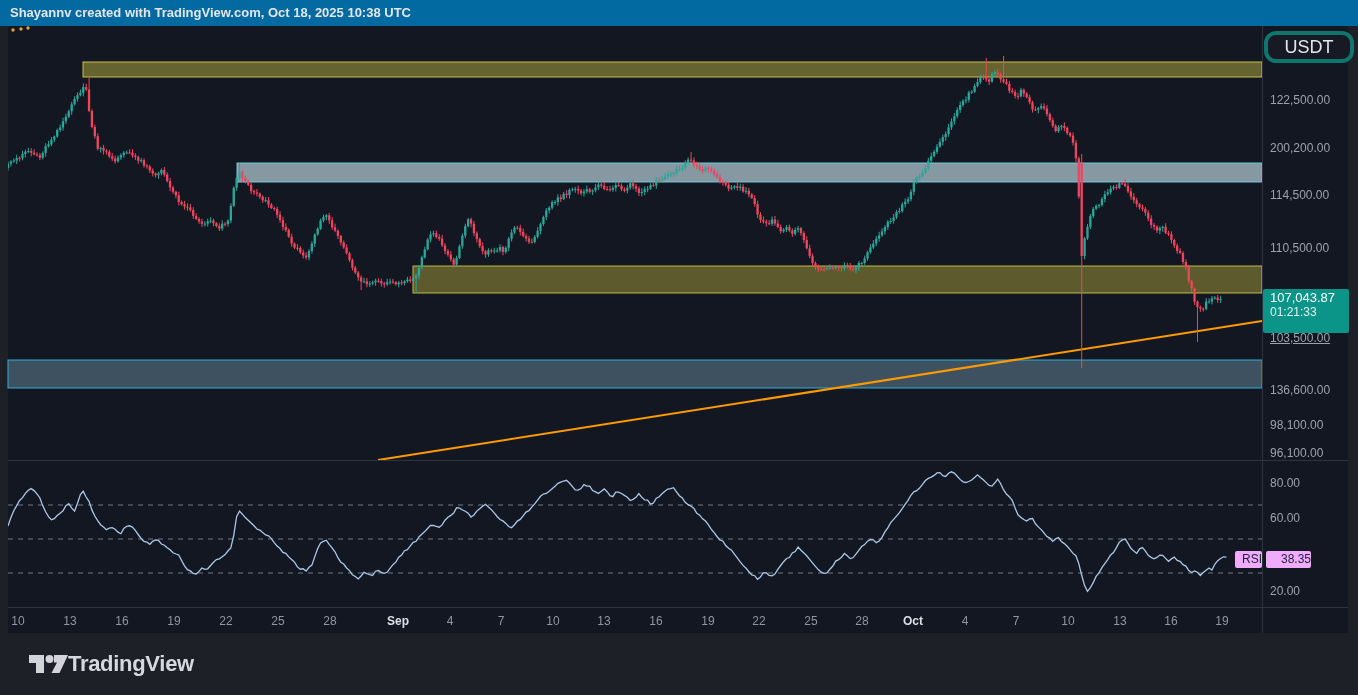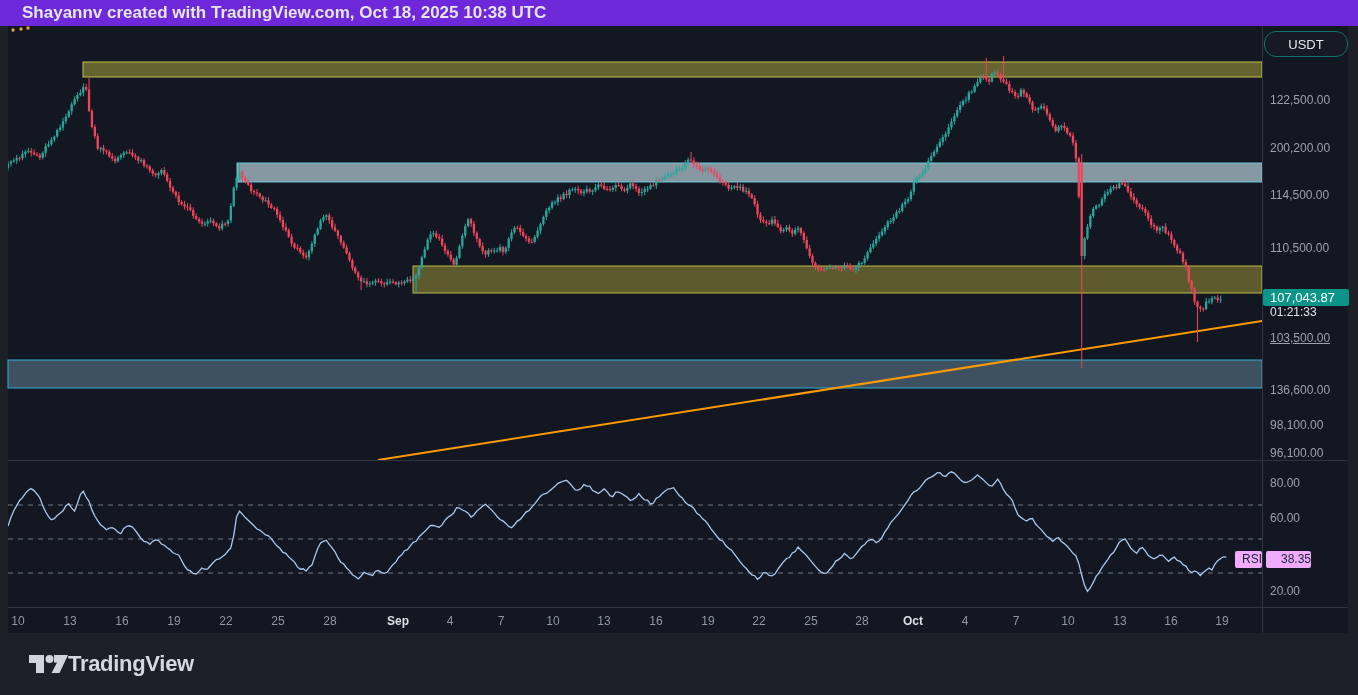--- a/index.html
+++ b/index.html
@@ -4,30 +4,30 @@
 <style>
   html,body{margin:0;padding:0}
   body{
     width:1358px;height:695px;position:relative;overflow:hidden;
     background:#1e2028;
     font-family:"Liberation Sans",sans-serif;
   }
   #chart-svg{position:absolute;left:0;top:0;z-index:1}
   .topbar{
     position:absolute;left:0;top:0;width:100%;height:26px;z-index:6;
-    background:#6d28d9;color:#e4e6eb;font-size:17px;font-weight:600;
-    line-height:26px;padding-left:22px;box-sizing:border-box;
+    background:#0369a1;color:#e4e6eb;font-size:13px;font-weight:600;
+    line-height:26px;padding-left:10px;box-sizing:border-box;
   }
   .usdt-chip{
     position:absolute;left:1264px;top:31px;width:82px;height:24px;z-index:5;
-    border:1px solid #0f766e;border-radius:12px;background:#171a24;
-    color:#e4e6ea;font-size:13px;display:flex;align-items:center;justify-content:center;
+    border:4px solid #0f766e;border-radius:12px;background:#171a24;
+    color:#e4e6ea;font-size:18px;display:flex;align-items:center;justify-content:center;
   }
   .price-badge{
-    position:absolute;left:1263px;top:289px;width:86px;height:17px;z-index:5;
+    position:absolute;left:1263px;top:289px;width:86px;height:44px;z-index:5;
     background:#0b9488;border-radius:2px;color:#ffffff;
     font-size:13px;padding:2px 0 0 7px;box-sizing:border-box;line-height:14px;
   }
   .price-badge .countdown{font-size:12px;color:rgba(255,255,255,0.88)}
   .rsi-chip,.rsi-value-chip{
     position:absolute;top:551px;height:17px;z-index:5;
     background:#f0abfc;color:#1c2536;font-size:12px;border-radius:2px;
     text-align:right;line-height:17px;
   }
   .rsi-chip{left:1235px;width:27px}

